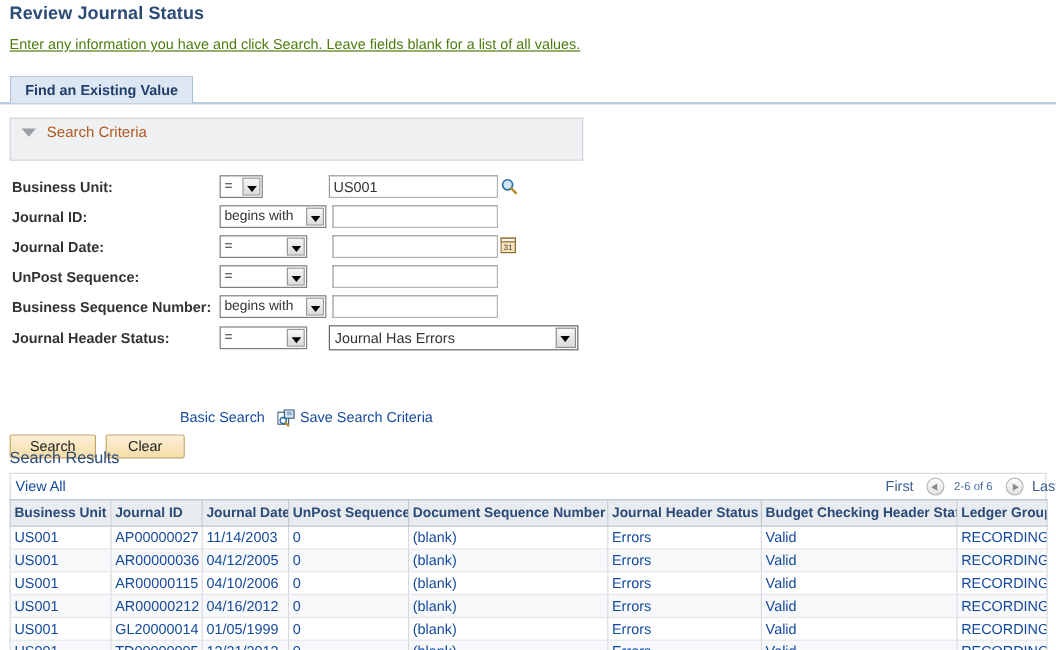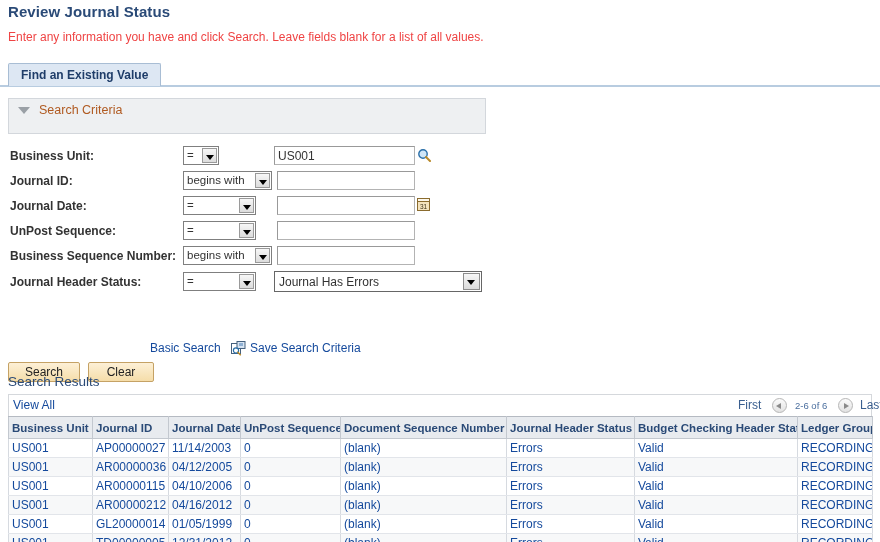--- a/index.html
+++ b/index.html
@@ -25,21 +25,22 @@
     font-size: 15px;
     font-weight: bold;
     color: #2a4a77;
     letter-spacing: 0.1px;
   }
   #page-instructions {
     position: absolute;
     left: 8px;
     top: 30px;
     font-size: 12px;
-    color: #ef4444;
+    color: #4d7c0f;
+    text-decoration: underline;
   }
 
   
   #tab-strip {
     position: absolute;
     left: 0px;
     top: 63px;
     width: 880px;
     height: 24px;
   }

